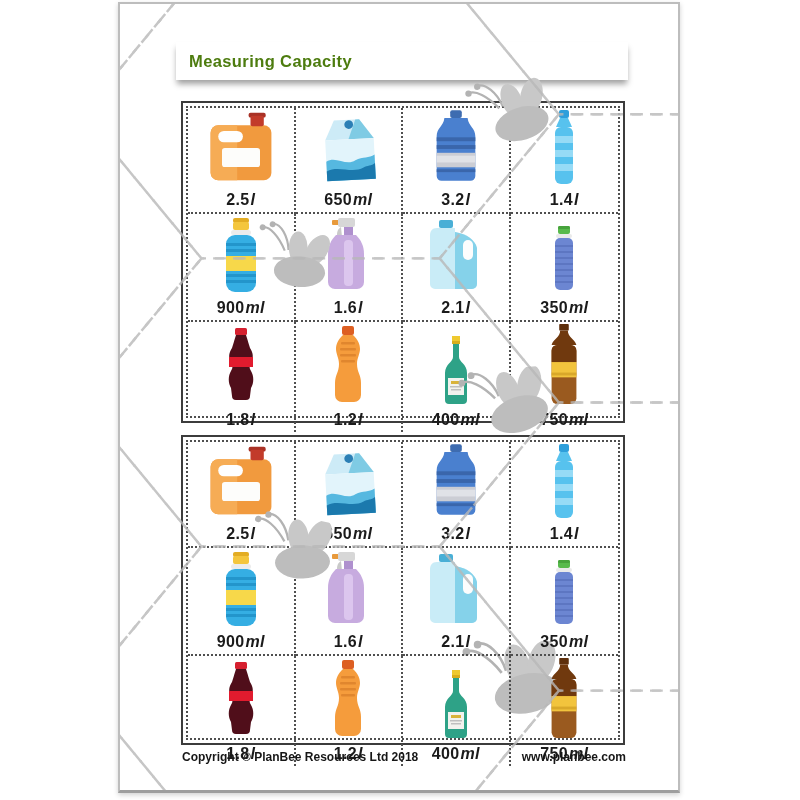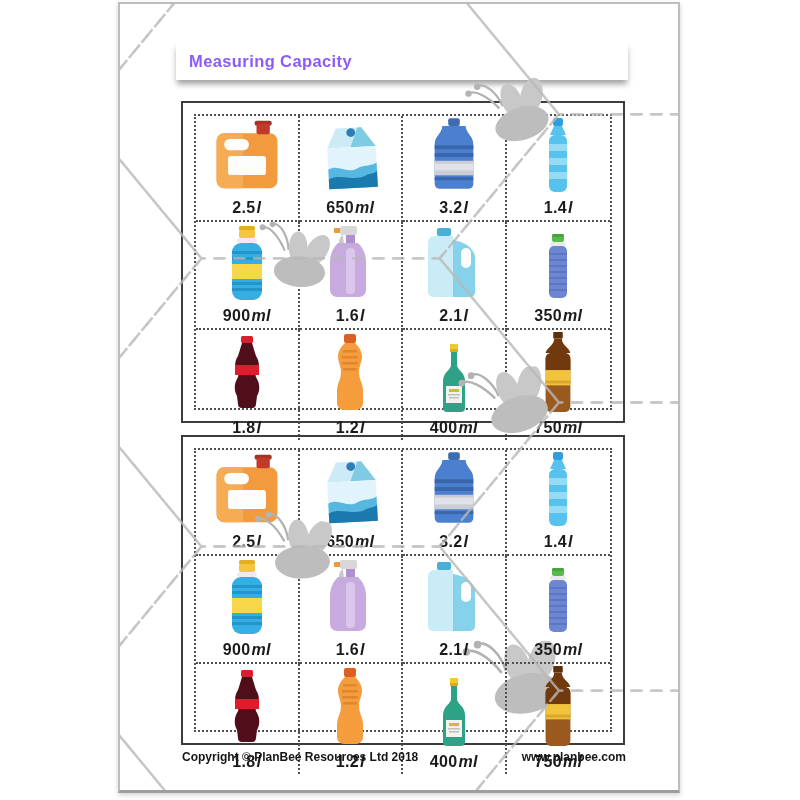--- a/index.html
+++ b/index.html
@@ -4,23 +4,23 @@
 <style>
   html,body{margin:0;padding:0;background:#fff;}
   .canvas{position:relative;width:800px;height:800px;background:#fff;overflow:hidden;
           font-family:"Liberation Sans", sans-serif;}
   .page{position:absolute;left:118px;top:2px;width:562px;height:791px;background:#fff;
         border:2px solid #BDBDBD;border-bottom:3px solid #9E9E9E;box-sizing:border-box;
         box-shadow:0 2px 5px rgba(0,0,0,.18);overflow:hidden;}
   .headerbar{position:absolute;left:56px;top:38px;width:452px;height:38px;background:#fff;
         box-shadow:0 5px 6px -1px rgba(0,0,0,.38);display:flex;align-items:center;
         justify-content:space-between;padding:0 13px;box-sizing:border-box;z-index:3;}
-  .headerbar span{font-weight:bold;font-size:16.5px;color:#8b5cf6;letter-spacing:.4px;}
+  .headerbar span{font-weight:bold;font-size:16.5px;color:#4d7c0f;letter-spacing:.4px;}
   .card{position:absolute;left:61px;width:444px;border:2px solid #3C3C3C;background:transparent;
-        box-sizing:border-box;padding:11px;z-index:2;}
+        box-sizing:border-box;padding:3px;z-index:2;}
   .card-top{top:97px;height:322px;}
   .card-bottom{top:431px;height:310px;}
   .card-inner{width:100%;height:100%;border:2px dotted #4F4F4F;box-sizing:border-box;
         display:grid;grid-template-columns:repeat(4,1fr);grid-template-rows:repeat(3,1fr);}
   .cell{position:relative;display:flex;align-items:flex-end;justify-content:center;
         padding-bottom:26px;box-sizing:border-box;}
   .cell.bR{border-right:2px dotted #4F4F4F;}
   .cell.bB{border-bottom:2px dotted #4F4F4F;}
   .icon-wrap{line-height:0;}
   .cap-label{position:absolute;bottom:3px;left:0;right:0;text-align:center;

